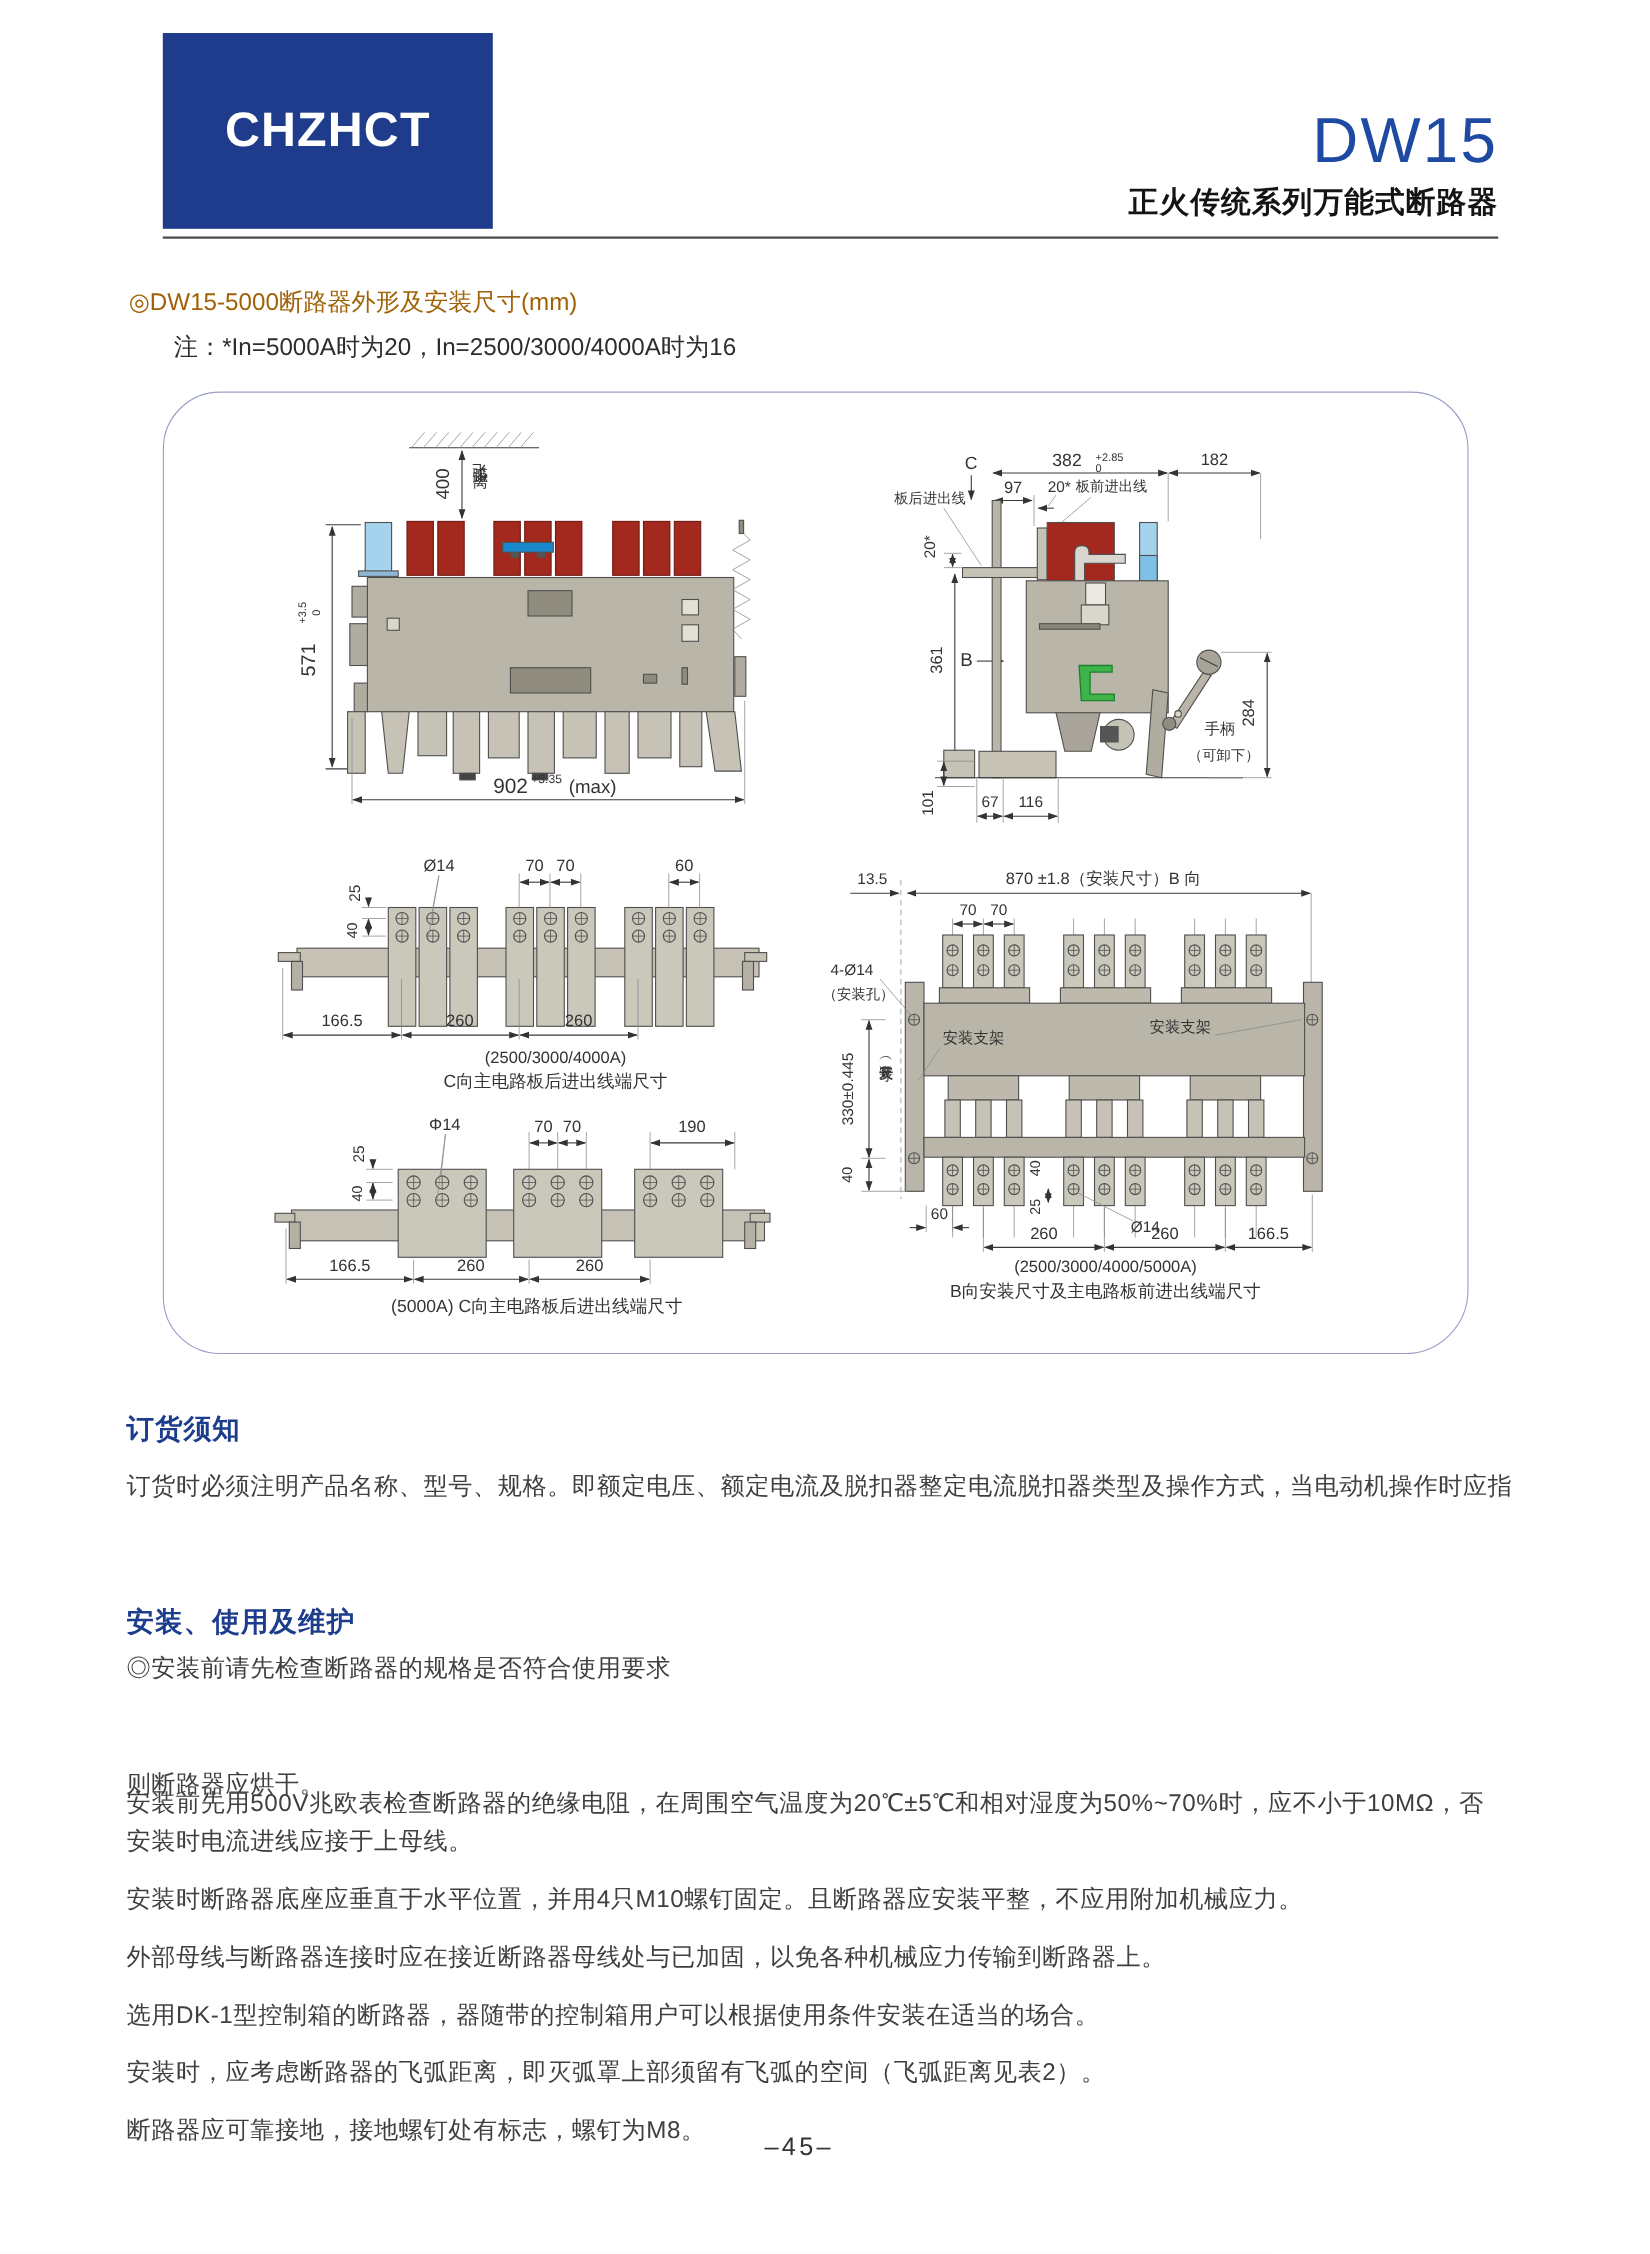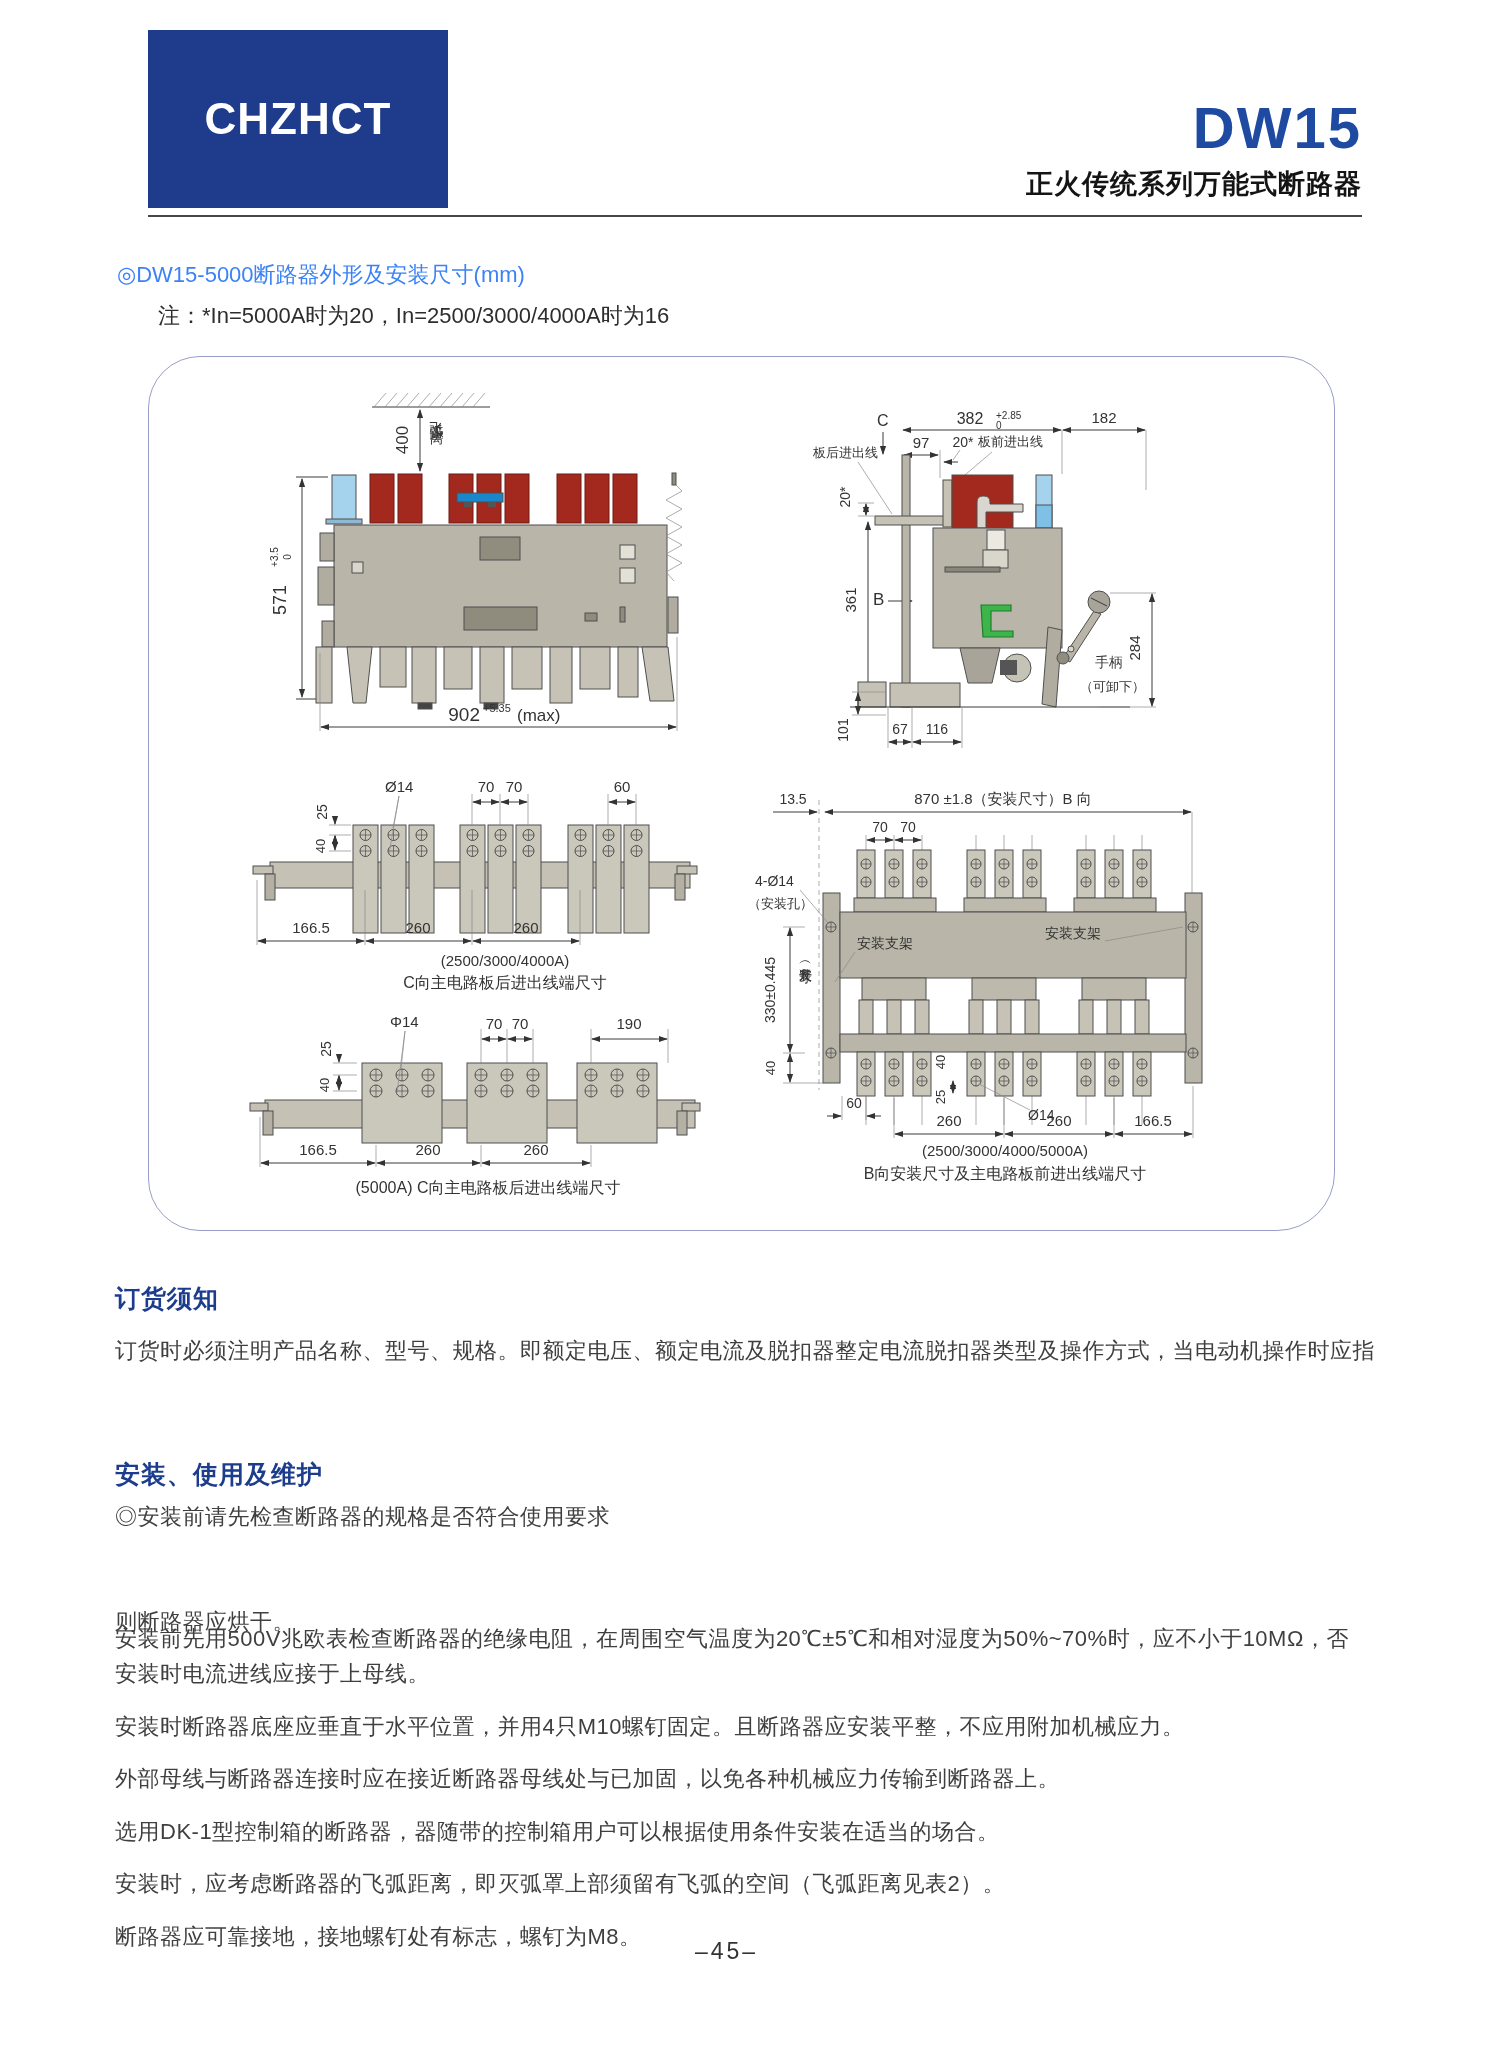--- a/index.html
+++ b/index.html
@@ -3,25 +3,25 @@
 <meta charset="utf-8">
 <style>
   html,body{margin:0;padding:0;background:#e8e8e8;}
   .page{position:relative;width:1500px;height:2049px;background:#ffffff;margin:0 auto;
         font-family:"Liberation Sans",sans-serif;color:#3a3a3a;overflow:hidden;}
   .abs{position:absolute;}
   
   .logo-box{left:148px;top:30px;width:300px;height:178px;background:#1e3c8b;
             display:flex;align-items:center;justify-content:center;text-align:center;}
   .logo-text{color:#ffffff;font-weight:900;font-size:44px;letter-spacing:1px;}
-  .model{right:138px;top:94px;font-size:58px;font-weight:700;color:#1e4ba1;letter-spacing:2px;}
+  .model{right:138px;top:94px;font-size:58px;font-weight:400;color:#1e4ba1;letter-spacing:2px;}
   .series{right:138px;top:166px;font-size:27px;font-weight:700;color:#141414;letter-spacing:1px;}
   .divider{left:148px;top:215px;width:1214px;height:2px;background:#474747;}
   
-  .intro-title{left:117px;top:260px;font-size:22px;color:#3b82f6;}
+  .intro-title{left:117px;top:260px;font-size:22px;color:#a16207;}
   .intro-note{left:158px;top:301px;font-size:22px;color:#2d2d2d;}
   
   .diagram-box{left:148px;top:356px;width:1185px;height:873px;border:1px solid #989ec9;
                border-radius:52px 52px 58px 52px;background:#ffffff;}
   .vtext{writing-mode:vertical-rl;text-orientation:upright;font-size:14px;color:#333;letter-spacing:3px;}
   
   .sec-heading{font-size:25px;font-weight:700;color:#1c3c8c;letter-spacing:1px;}
   .body-line{left:115px;width:1330px;font-size:22px;color:#3f3f3f;letter-spacing:0.5px;}
   .footer-page{left:695px;top:1938px;font-size:23px;color:#333;letter-spacing:3px;}
   svg{position:absolute;overflow:visible;}

